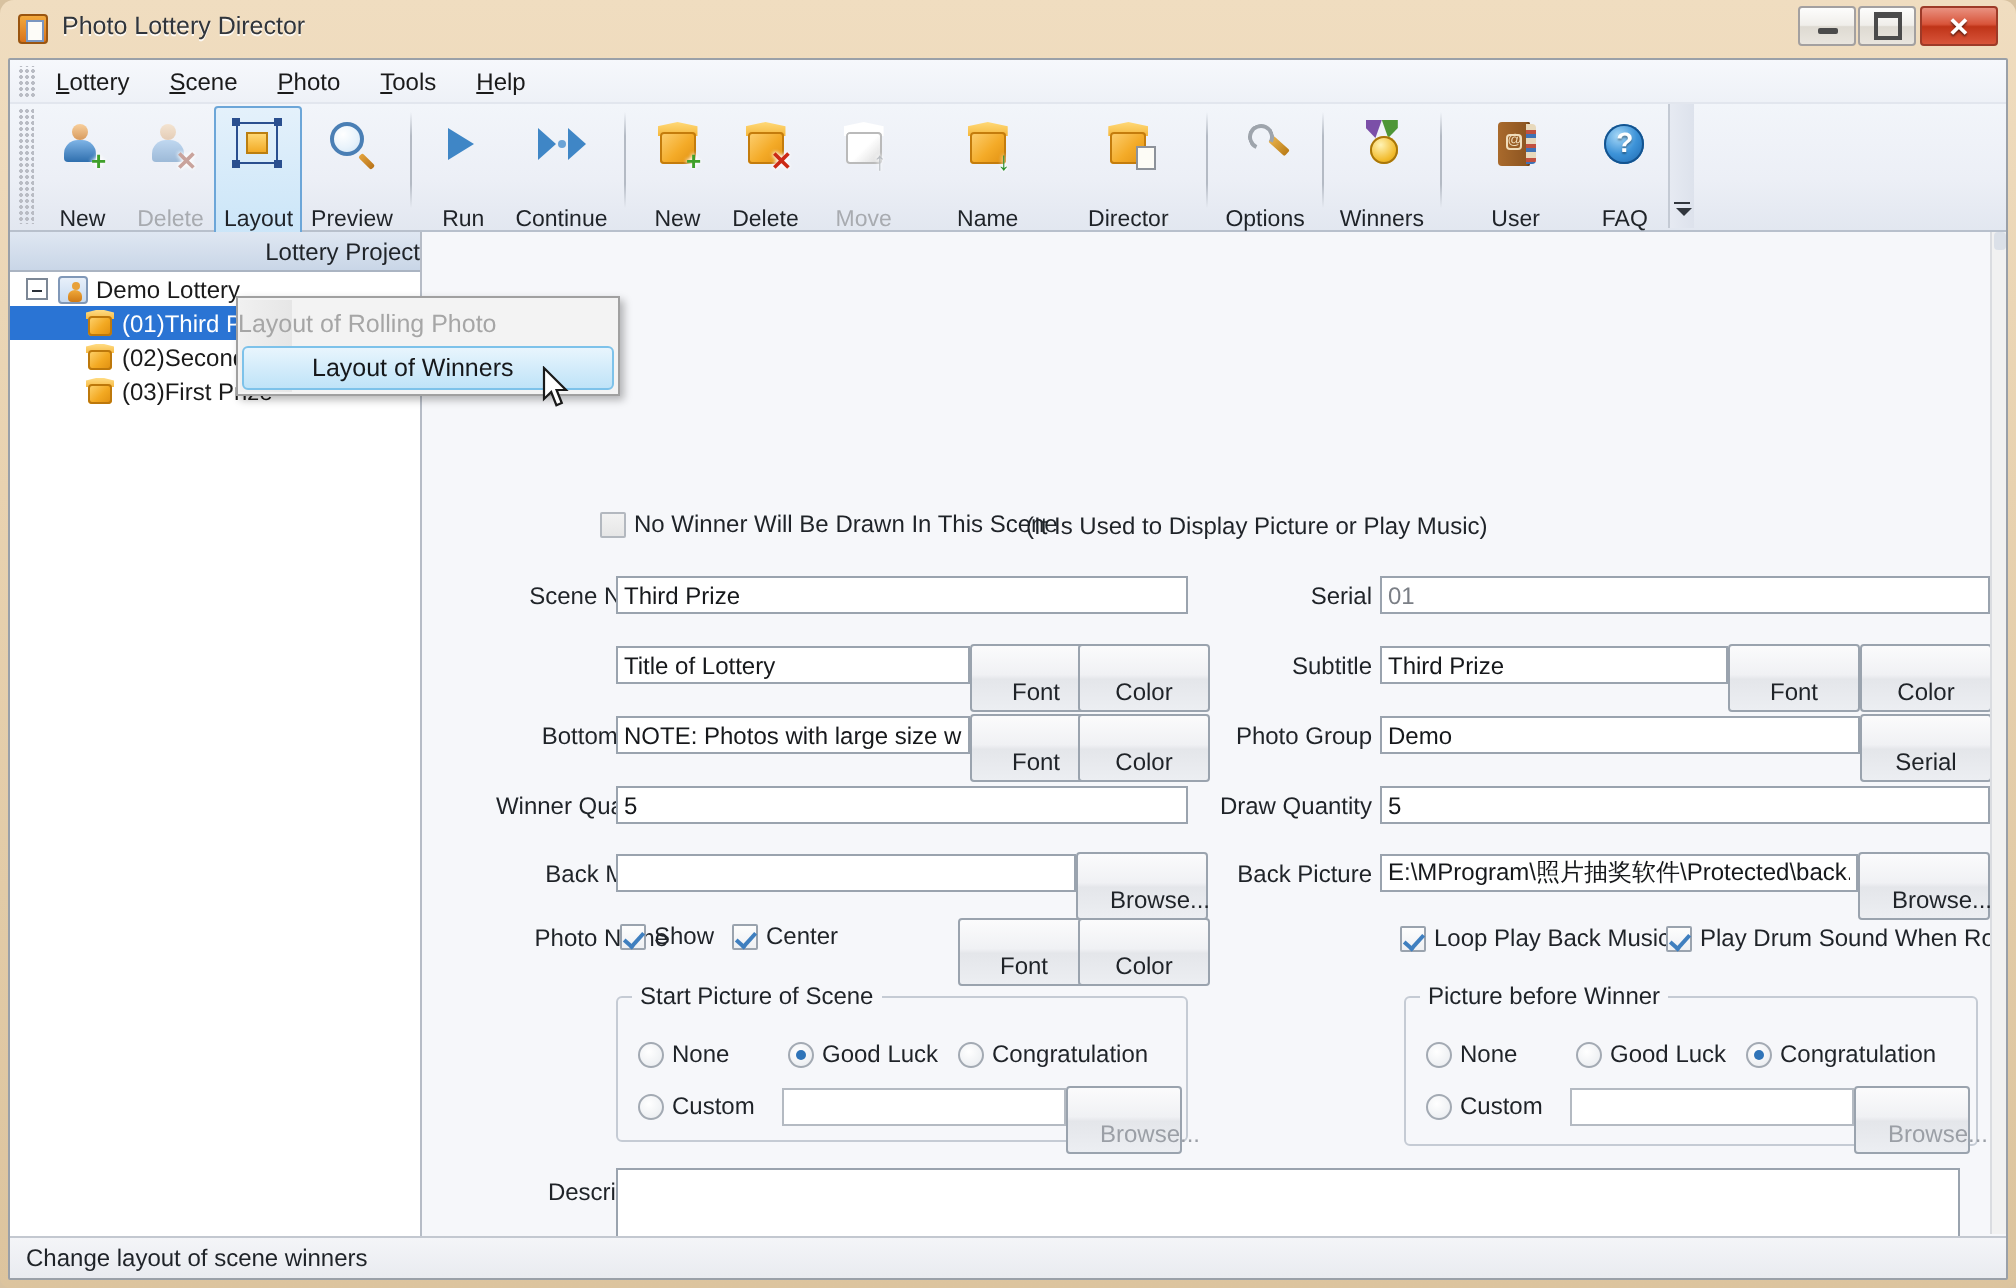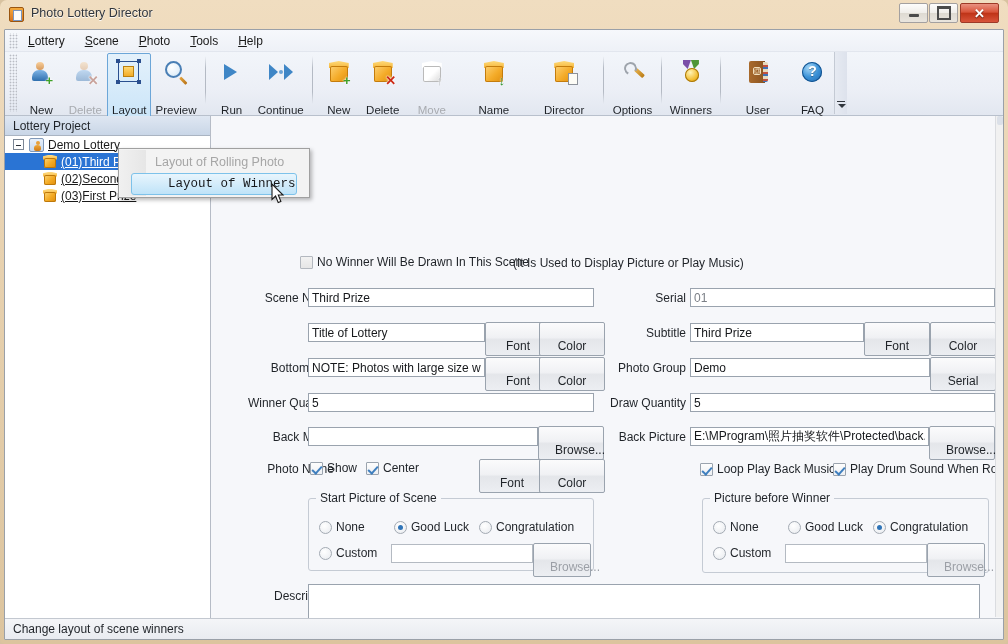--- a/index.html
+++ b/index.html
@@ -337,63 +337,64 @@
     box-shadow: 2px 2px 4px rgba(0,0,0,0.28);
     z-index: 60;
     padding: 2px 0;
   }
   #dropdown .gutter {
     position: absolute; left: 1px; top: 1px; width: 26px; bottom: 1px;
     background: linear-gradient(to right, #f0f0f0, #e6e6e6);
   }
   .dd-item {
     position: relative; height: 22px; line-height: 22px;
-    padding-left: 36px; font-size: 12.5px; color: #16181b;
+    font-size: 12.5px; color: #16181b;
     cursor: pointer; white-space: nowrap;
   }
   .dd-item.disabled { color: #a6a6a6; cursor: default; }
   .dd-item.hl {
     background: linear-gradient(to bottom, #e8f5fd 0%, #bfe3f8 100%);
     border: 1px solid #7dc2ea; border-radius: 3px;
-    margin: 0 12px; height: 22px; line-height: 20px; font-family: Liberation Mono, monospace;
+    margin: 0 2px; padding-left: 34px; height: 22px; line-height: 20px;
   }
   #cursor {
     position: absolute; left: 266px; top: 153px; width: 14px; height: 21px; z-index: 70;
     pointer-events: none;
   }
 
   
   #leftpanel {
     position: absolute; left: 0; top: 86px; width: 206px; bottom: 0;
     background: #ffffff;
     border-right: 1px solid #b6bcc6;
   }
   #tree-header {
     height: 20px; line-height: 20px; padding-left: 8px;
     font-size: 12px; color: #1f2328;
     background: linear-gradient(to bottom, #dfe7f2, #c9d6e7);
     border-bottom: 1px solid #aab4c2;
+    text-align: right;
   }
   .tree-row {
     height: 17px; display: flex; align-items: center;
     font-size: 12px; cursor: pointer; white-space: nowrap;
   }
   .tree-row.root { padding-left: 8px; }
   .tree-row.child { padding-left: 38px; }
   .tree-row.sel {
     background: #2a74d4; color: #ffffff;
   }
   .tree-expander {
     width: 11px; height: 11px; margin-right: 5px; flex: 0 0 auto;
     border: 1px solid #7c8795; background: #fff; position: relative;
   }
   .tree-expander::before {
     content: ""; position: absolute; left: 2px; top: 4.5px; width: 5px; height: 1.4px; background: #2b3138;
   }
-  .tree-label { margin-left: 4px; text-decoration: underline; }
+  .tree-label { margin-left: 4px; }
   #tree-bottom {
     position: absolute; left: 0; right: 0; bottom: 20px; height: 1px; background: #c6ccd6;
   }
 
   
   #content {
     position: absolute; left: 206px; top: 86px; right: 0; bottom: 0;
     background: #f6f7fa;
     overflow: hidden;
   }

